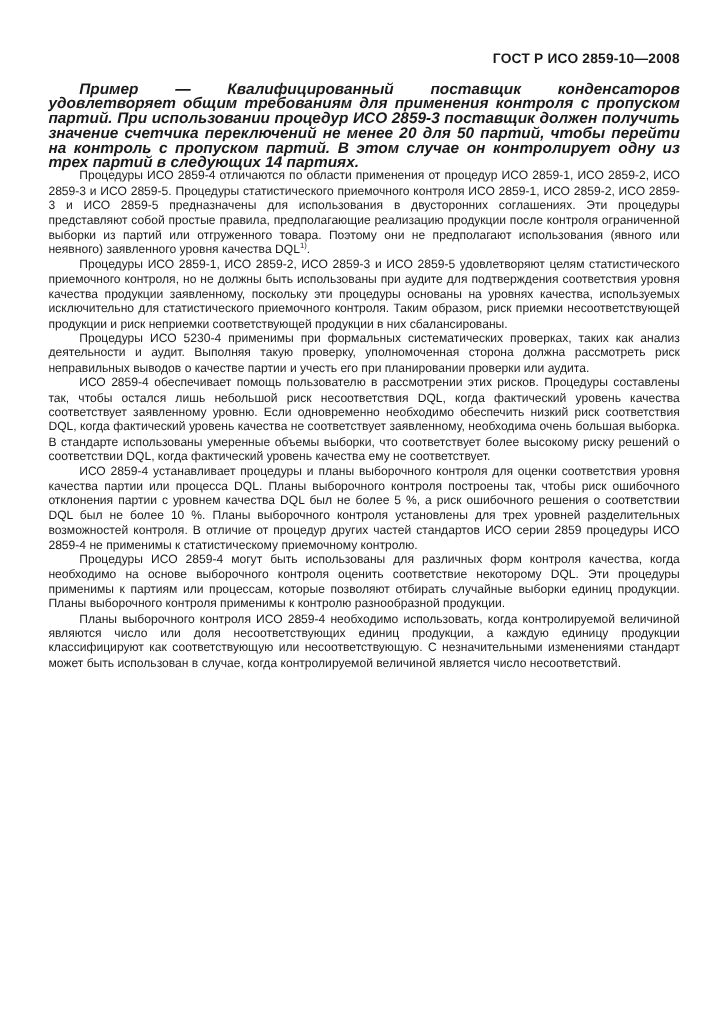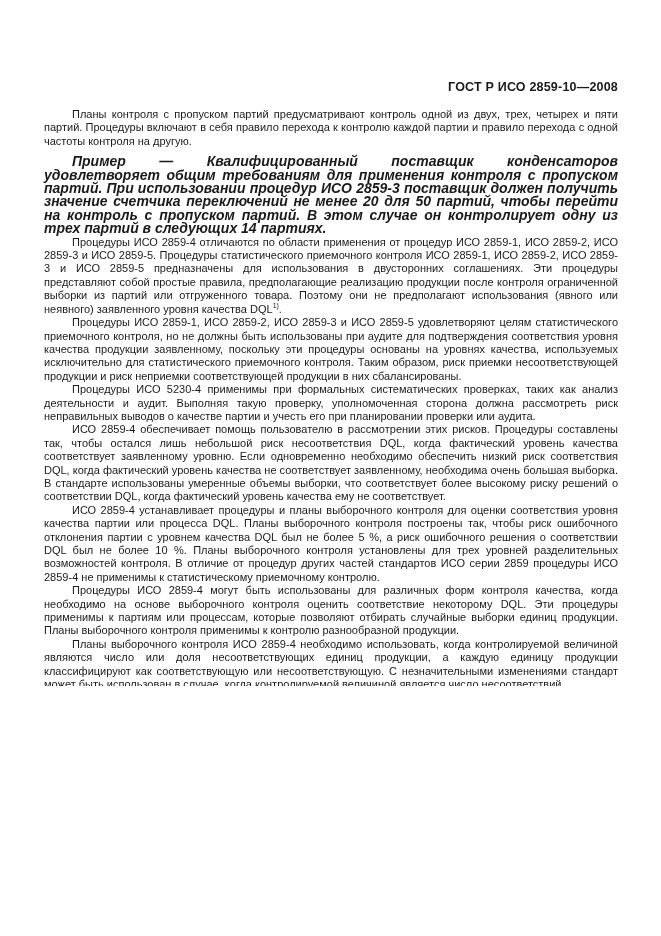--- a/index.html
+++ b/index.html
@@ -8,21 +8,21 @@
     width: 661px; height: 936px;
     background: #ffffff;
     position: relative;
     font-family: "Liberation Sans", "DejaVu Sans", sans-serif;
     color: #1a1a1a;
     -webkit-font-smoothing: antialiased;
   }
   .sheet {
     position: absolute; left: 0; top: 0;
     width: 661px; height: 686px;
-    padding: 80px 43px 0 44px;
+    padding: 46px 43px 0 44px;
     overflow: hidden;
   }
   .doc-header {
     font-size: 12.5px;
     font-weight: bold;
     text-align: right;
     margin-bottom: 14px;
     letter-spacing: 0.2px;
   }
   p {
@@ -70,21 +70,20 @@
     font-weight: normal;
   }
 </style>
 </head>
 <body>
 
 <div class="sheet">
 
   <div class="doc-header">ГОСТ Р ИСО 2859-10—2008</div>
 
-  <p class="body">Планы контроля с пропуском партий предусматривают контроль одной из двух, трех, четырех и пяти партий. Процедуры включают в себя правило перехода к контролю каждой партии и правило перехода с одной частоты контроля на другую.</p>
 
   <p class="example first">Пример — Квалифицированный поставщик конденсаторов удовлетворяет общим требованиям для применения контроля с пропуском партий. При использовании процедур ИСО 2859-3 поставщик должен получить значение счетчика переключений не менее 20 для 50 партий, чтобы перейти на контроль с пропуском партий. В этом случае он контролирует одну из трех партий в следующих 14 партиях.</p>
 
 
 
 
   <p class="body"><span>Процедуры ИСО 2859-4 отличаются по области применения от процедур ИСО 2859-1, ИСО 2859-2, ИСО 2859-3 и ИСО 2859-5. Процедуры статистического приемочного контроля ИСО 2859-1, ИСО 2859-2, ИСО 2859-3 и ИСО 2859-5 предназначены для использования в двусторонних соглашениях. Эти процедуры представляют собой простые правила, предполагающие реализацию продукции после контроля ограниченной выборки из партий или отгруженного товара. Поэтому они не предполагают использования (явного или неявного) заявленного уровня качества DQL</span><sup class="ref">1)</sup><span>.</span></p>
 
   <p class="body">Процедуры ИСО 2859-1, ИСО 2859-2, ИСО 2859-3 и ИСО 2859-5 удовлетворяют целям статистического приемочного контроля, но не должны быть использованы при аудите для подтверждения соответствия уровня качества продукции заявленному, поскольку эти процедуры основаны на уровнях качества, используемых исключительно для статистического приемочного контроля. Таким образом, риск приемки несоответствующей продукции и риск неприемки соответствующей продукции в них сбалансированы.</p>
 

